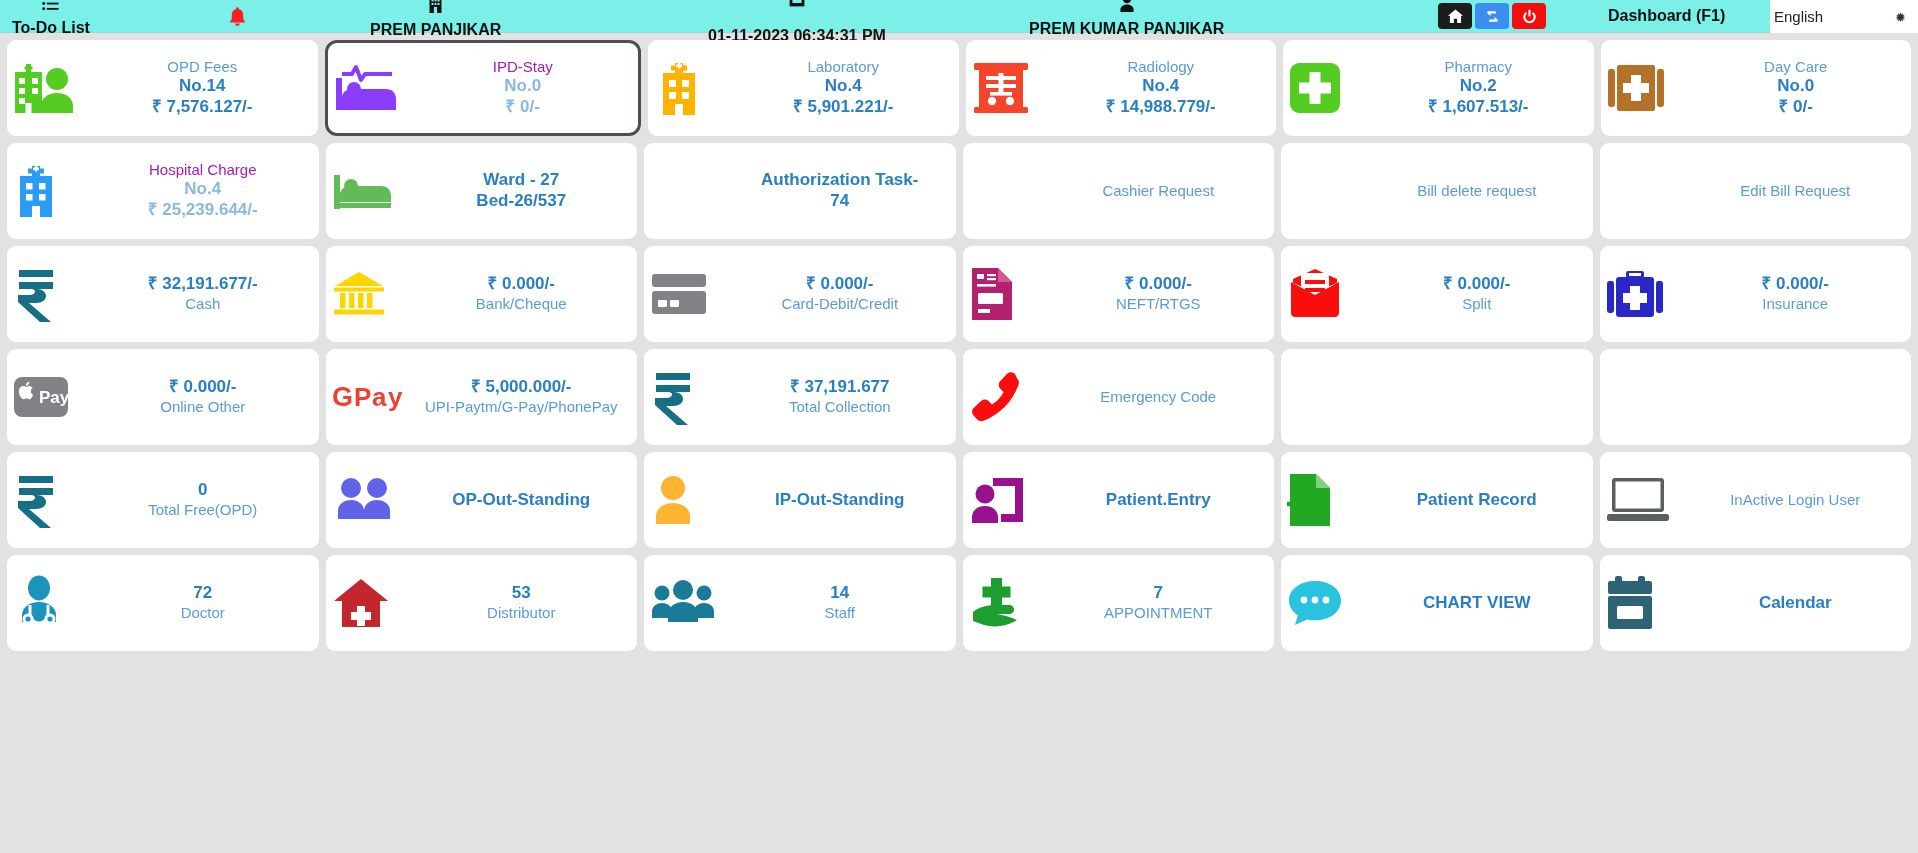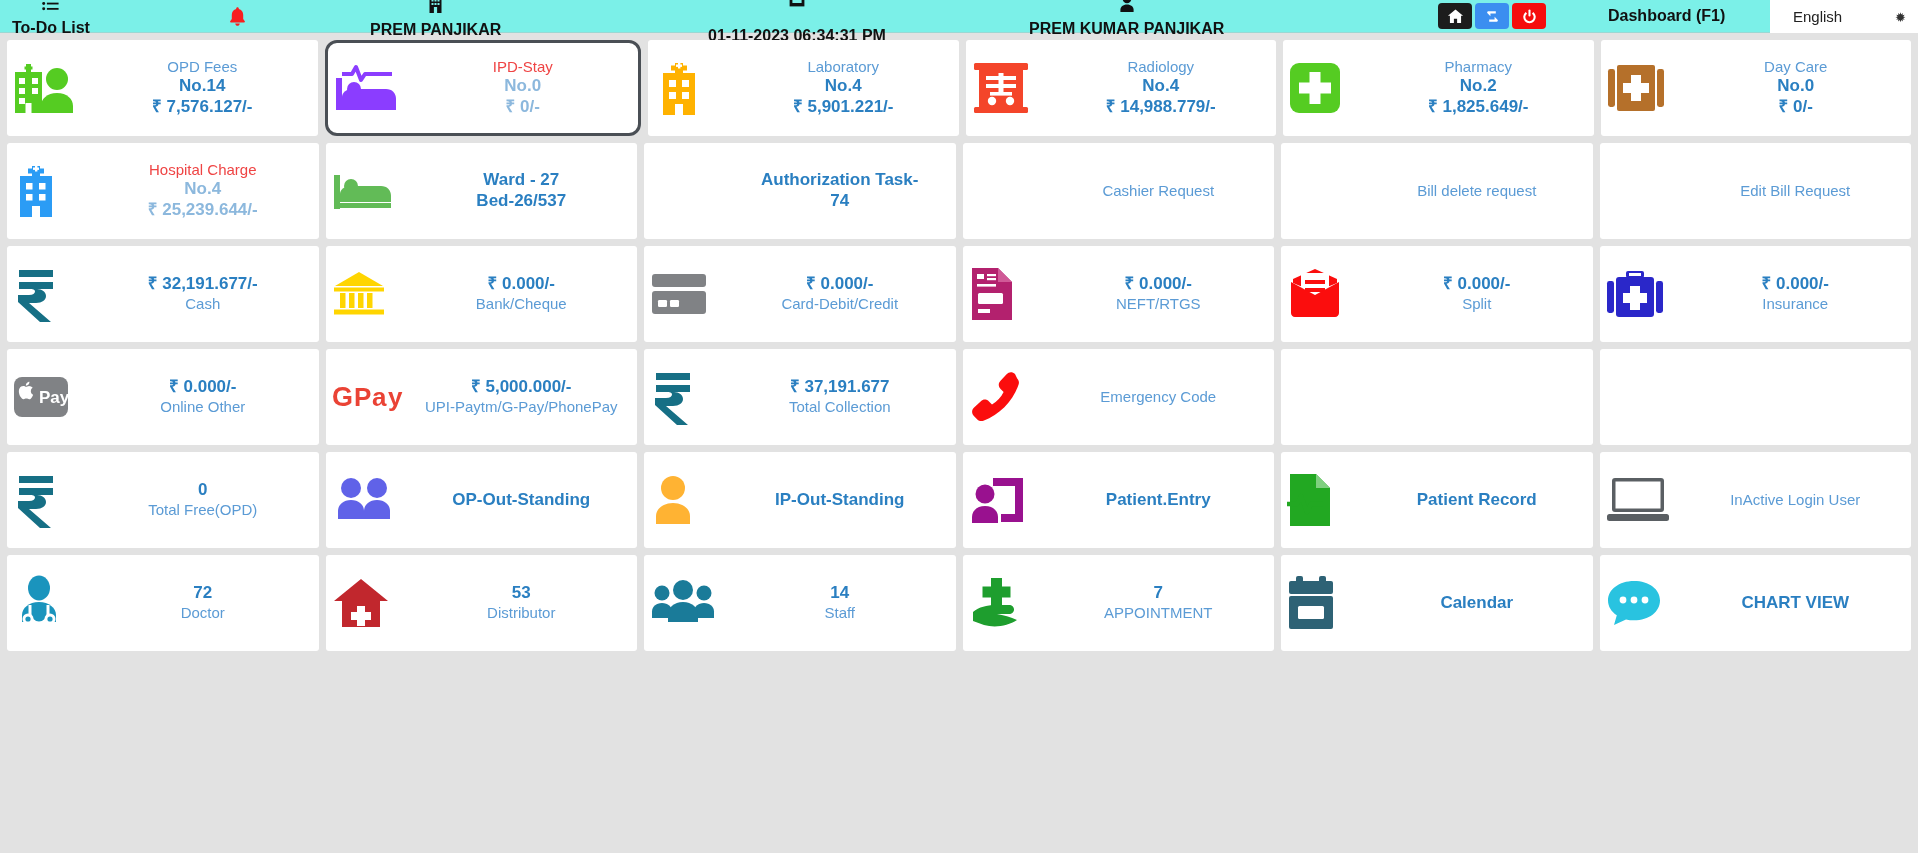--- a/index.html
+++ b/index.html
@@ -47,21 +47,21 @@
   .icon-btn.home  { background: #1c1c1c; }
   .icon-btn.swap  { background: #3b8ef0; }
   .icon-btn.power { background: #f50d0d; }
 
   .lang-select {
     width: 100%; height: 100%;
     border: none; outline: none;
     background: #fff;
     font-family: "Liberation Sans", sans-serif;
     font-size: 15px; color: #222;
-    padding-left: 23px;
+    padding-left: 4px;
     -webkit-appearance: none; appearance: none;
     cursor: pointer;
   }
   .lang-wrap { position: relative; width: 100%; height: 100%; }
   .lang-chev {
     position: absolute; right: 12px; top: 50%; transform: translateY(-50%);
     pointer-events: none; font-size: 13px; color: #333;
   }
 
   
@@ -72,21 +72,21 @@
     gap: 7px;
   }
   .row {
     display: flex;
     gap: 7px;
     height: 96px;
   }
   .card {
     flex: 1 1 0;
     background: #ffffff;
-    border-radius: 3px;
+    border-radius: 9px;
     position: relative;
     display: flex;
     align-items: center;
     cursor: pointer;
     overflow: hidden;
   }
   .card.empty { background: #ffffff; cursor: default; }
   .card.selected {
     border: 3px solid #4a4f55;
     border-radius: 12px;
@@ -133,21 +133,21 @@
     font-size: 15px;
     color: #5b9bd5;
   }
   .c-big {
     font-size: 17px;
     font-weight: bold;
     color: #2a7fc1;
   }
   
   .faded .c-title, .faded .c-mid, .faded .c-amt { color: #8cb8dd; }
-  .faded .c-title { color: #ef4444; }
+  .faded .c-title { color: #a21caf; }
 
   svg { display: block; }
 </style>
 </head>
 <body>
 
 <div class="topbar">
 
   <div class="tb-item tb-todo">
     <span>
@@ -335,21 +335,21 @@
         <div class="card-icon">
           <svg width="52" height="52" viewBox="0 0 52 52">
       <rect x="1" y="1" width="50" height="50" rx="9" fill="#55cc22"></rect>
       <rect x="20.5" y="10" width="11" height="32" fill="#fff"></rect>
       <rect x="10" y="20.5" width="32" height="11" fill="#fff"></rect>
   </svg>
         </div>
         <div class="card-body">
           <div class="c-title">Pharmacy</div>
           <div class="c-mid">No.2</div>
-          <div class="c-amt">₹ 1,825.649/-</div>
+          <div class="c-amt">₹ 1,607.513/-</div>
         </div>
       </div>
       <div class="card">
         <div class="card-icon">
           <svg width="58" height="48" viewBox="0 0 58 48">
       <rect x="1" y="5" width="7" height="38" rx="2.4" fill="#b5702a"></rect>
       <rect x="50" y="5" width="7" height="38" rx="2.4" fill="#b5702a"></rect>
       <rect x="10" y="1" width="38" height="46" rx="2" fill="#b5702a"></rect>
       <rect x="24" y="11" width="10" height="26" fill="#fff"></rect>
       <rect x="16" y="19" width="26" height="10" fill="#fff"></rect>
@@ -699,39 +699,39 @@
       <path d="M4 36c6-5 14-7 22-7h14c3 0 5 2 5 4.5S43 38 40 38H28c6 1 14 3 20 6-9 6-22 8-33 5l-11-4z" fill="#1e9e2e"></path>
   </svg>
         </div>
         <div class="card-body">
           <div class="c-big">7</div>
           <div class="c-sub">APPOINTMENT</div>
         </div>
       </div>
       <div class="card">
         <div class="card-icon">
+          <svg width="56" height="48" viewBox="0 0 56 48">
+      <path d="M28 2C13 2 2 10.5 2 21.5c0 6 3.4 11.3 8.8 14.8L8 46l12-5.6c2.5.6 5.2.9 8 .9 15 0 26-8.5 26-19.8S43 2 28 2z" fill="#29c3e0"></path>
+      <circle cx="17" cy="21" r="3.4" fill="#fff"></circle>
+            <circle cx="28" cy="21" r="3.4" fill="#fff"></circle>
+            <circle cx="39" cy="21" r="3.4" fill="#fff"></circle>
+  </svg>
+        </div>
+        <div class="card-body">
+          <div class="c-title bold">CHART VIEW</div>
+        </div>
+      </div>
+      <div class="card">
+        <div class="card-icon">
           <svg width="48" height="54" viewBox="0 0 48 54">
       <rect x="9" y="0" width="7" height="10" rx="2" fill="#2e6275"></rect>
       <rect x="32" y="0" width="7" height="10" rx="2" fill="#2e6275"></rect>
       <rect x="2" y="5" width="44" height="13" rx="2" fill="#2e6275"></rect>
       <rect x="2" y="20" width="44" height="33" rx="2" fill="#2e6275"></rect>
       <rect x="11" y="30" width="26" height="13" rx="1.5" fill="#ffffff"></rect>
   </svg>
         </div>
         <div class="card-body">
           <div class="c-title bold">Calendar</div>
         </div>
       </div>
-      <div class="card">
-        <div class="card-icon">
-          <svg width="56" height="48" viewBox="0 0 56 48">
-      <path d="M28 2C13 2 2 10.5 2 21.5c0 6 3.4 11.3 8.8 14.8L8 46l12-5.6c2.5.6 5.2.9 8 .9 15 0 26-8.5 26-19.8S43 2 28 2z" fill="#29c3e0"></path>
-      <circle cx="17" cy="21" r="3.4" fill="#fff"></circle>
-            <circle cx="28" cy="21" r="3.4" fill="#fff"></circle>
-            <circle cx="39" cy="21" r="3.4" fill="#fff"></circle>
-  </svg>
-        </div>
-        <div class="card-body">
-          <div class="c-title bold">CHART VIEW</div>
-        </div>
-      </div>
     </div>
   </div>
 
 </body></html>

